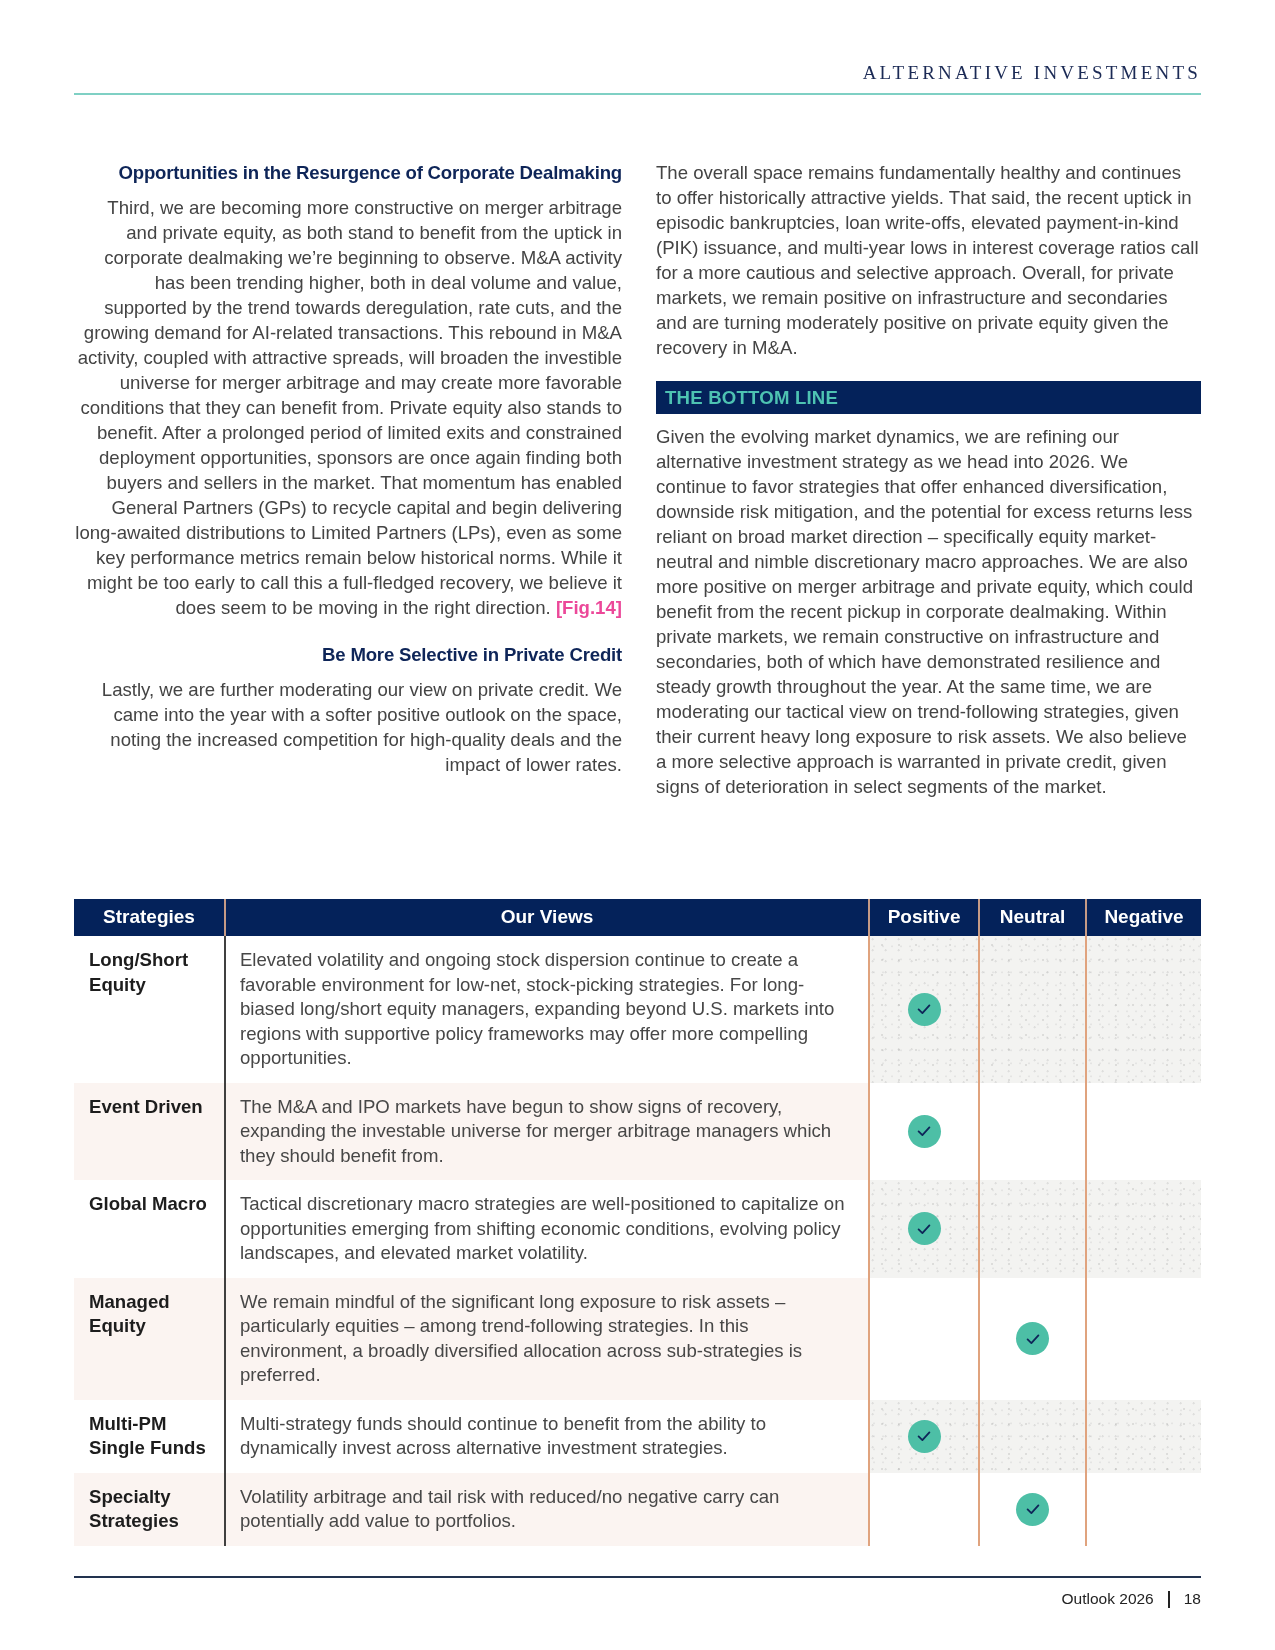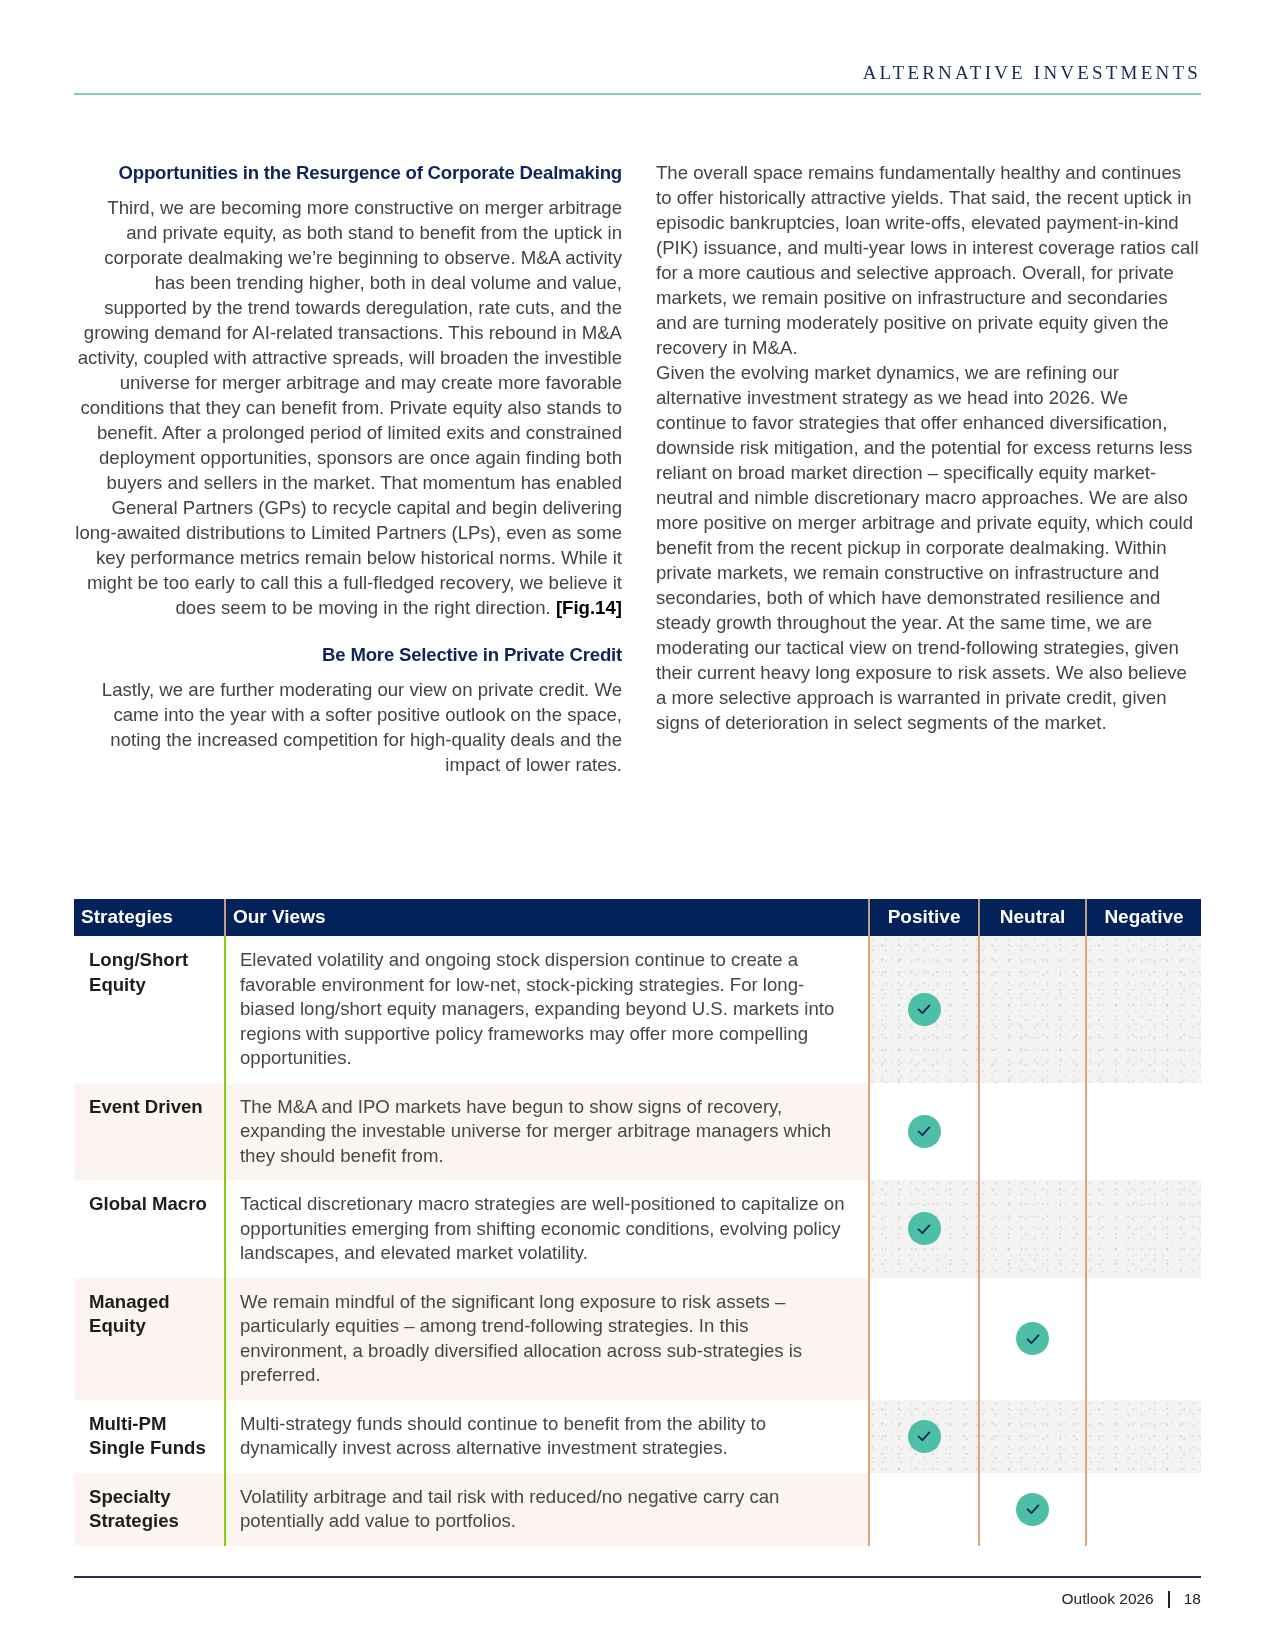--- a/index.html
+++ b/index.html
@@ -12,42 +12,42 @@
     font-family:Liberation Serif, serif;
   }
   .header-rule { position:absolute; left:74px; right:74px; top:93px; height:2px; background:#7fd0c4; }
 
   .col { position:absolute; top:160px; font-size:18.6px; line-height:25px; color:#444; }
   .col-left { left:74px; width:548px;text-align:right; }
   .col-right { left:656px; width:545px; }
   .col p { margin:0; }
   .section-heading { font-weight:700; color:#0e2558; font-size:18.6px; margin-bottom:10px; letter-spacing:-0.2px; }
   .gap { height:22px; }
-  .fig-ref { font-weight:700; color:#000000; }
+  .fig-ref { font-weight:700; color:#ec4899; }
 
   .bottom-line-bar {
     background:#04225a; color:#4ec3b2; font-weight:700; font-size:18.6px;
     padding:4px 9px; height:33px; line-height:25px; margin:21px 0 10px 0;
     letter-spacing:0.2px;
   }
 
   
   .views-table {
     position:absolute; left:74px; top:899px; width:1127px;
     border-collapse:collapse; font-size:18.6px; line-height:24.5px;
   }
   .views-table th {
-    background:#04225a; color:#ffffff; font-weight:700; text-align:left;
+    background:#04225a; color:#ffffff; font-weight:700; text-align:center;
     height:37px; padding:0 7px; font-size:19px;
   }
   .views-table th.rating { text-align:center; }
   .views-table th + th { border-left:2px solid #c69b86; }
   .views-table td { vertical-align:top; padding:12px 14px; color:#474747; }
   .views-table td.strategy { font-weight:700; color:#1d1d1d; width:151px; padding-left:15px; }
-  .views-table td.view { width:645px; border-left:2px solid #84cc16; }
+  .views-table td.view { width:645px; border-left:2px solid #404040; }
   .views-table td.rating { width:110px; border-left:2px solid #e0a37e; text-align:center; vertical-align:middle; padding:0; }
   .views-table td.rating.neutral { width:107px; }
   .views-table td.rating.negative { width:115px; }
   .views-table tr.shaded td.strategy, .views-table tr.shaded td.view { background:#fbf4f1; }
   .views-table tr.textured td.rating {
     background-color:#f3f3f1;
     background-image:
       radial-gradient(circle at 20% 30%, rgba(160,160,160,0.25) 0.8px, transparent 1.4px),
       radial-gradient(circle at 70% 60%, rgba(140,140,140,0.22) 0.8px, transparent 1.4px),
       radial-gradient(circle at 45% 80%, rgba(170,170,170,0.2) 0.7px, transparent 1.3px);
@@ -74,20 +74,21 @@
 <div class="col col-left">
   <h3 class="section-heading">Opportunities in the Resurgence of Corporate Dealmaking</h3>
   <p><span>Third, we are becoming more constructive on merger arbitrage and private equity, as both stand to benefit from the uptick in corporate dealmaking we’re beginning to observe. M&amp;A activity has been trending higher, both in deal volume and value, supported by the trend towards deregulation, rate cuts, and the growing demand for AI-related transactions. This rebound in M&amp;A activity, coupled with attractive spreads, will broaden the investible universe for merger arbitrage and may create more favorable conditions that they can benefit from. Private equity also stands to benefit. After a prolonged period of limited exits and constrained deployment opportunities, sponsors are once again finding both buyers and sellers in the market. That momentum has enabled General Partners (GPs) to recycle capital and begin delivering long-awaited distributions to Limited Partners (LPs), even as some key performance metrics remain below historical norms. While it might be too early to call this a full-fledged recovery, we believe it does seem to be moving in the right direction. </span><span class="fig-ref">[Fig.14]</span></p>
   <div class="gap"></div>
   <h3 class="section-heading">Be More Selective in Private Credit</h3>
   <p>Lastly, we are further moderating our view on private credit. We came into the year with a softer positive outlook on the space, noting the increased competition for high-quality deals and the impact of lower rates.</p>
 </div>
 
 <div class="col col-right">
   <p>The overall space remains fundamentally healthy and continues to offer historically attractive yields. That said, the recent uptick in episodic bankruptcies, loan write-offs, elevated payment-in-kind (PIK) issuance, and multi-year lows in interest coverage ratios call for a more cautious and selective approach. Overall, for private markets, we remain positive on infrastructure and secondaries and are turning moderately positive on private equity given the recovery in M&amp;A.</p>
+  <div class="bottom-line-bar">THE BOTTOM LINE</div>
   <p>Given the evolving market dynamics, we are refining our alternative investment strategy as we head into 2026. We continue to favor strategies that offer enhanced diversification, downside risk mitigation, and the potential for excess returns less reliant on broad market direction – specifically equity market-neutral and nimble discretionary macro approaches. We are also more positive on merger arbitrage and private equity, which could benefit from the recent pickup in corporate dealmaking. Within private markets, we remain constructive on infrastructure and secondaries, both of which have demonstrated resilience and steady growth throughout the year. At the same time, we are moderating our tactical view on trend-following strategies, given their current heavy long exposure to risk assets. We also believe a more selective approach is warranted in private credit, given signs of deterioration in select segments of the market.</p>
 </div>
 
 <table class="views-table">
   <thead>
     <tr>
       <th>Strategies</th>
       <th>Our Views</th>
       <th class="rating">Positive</th>
       <th class="rating">Neutral</th>

